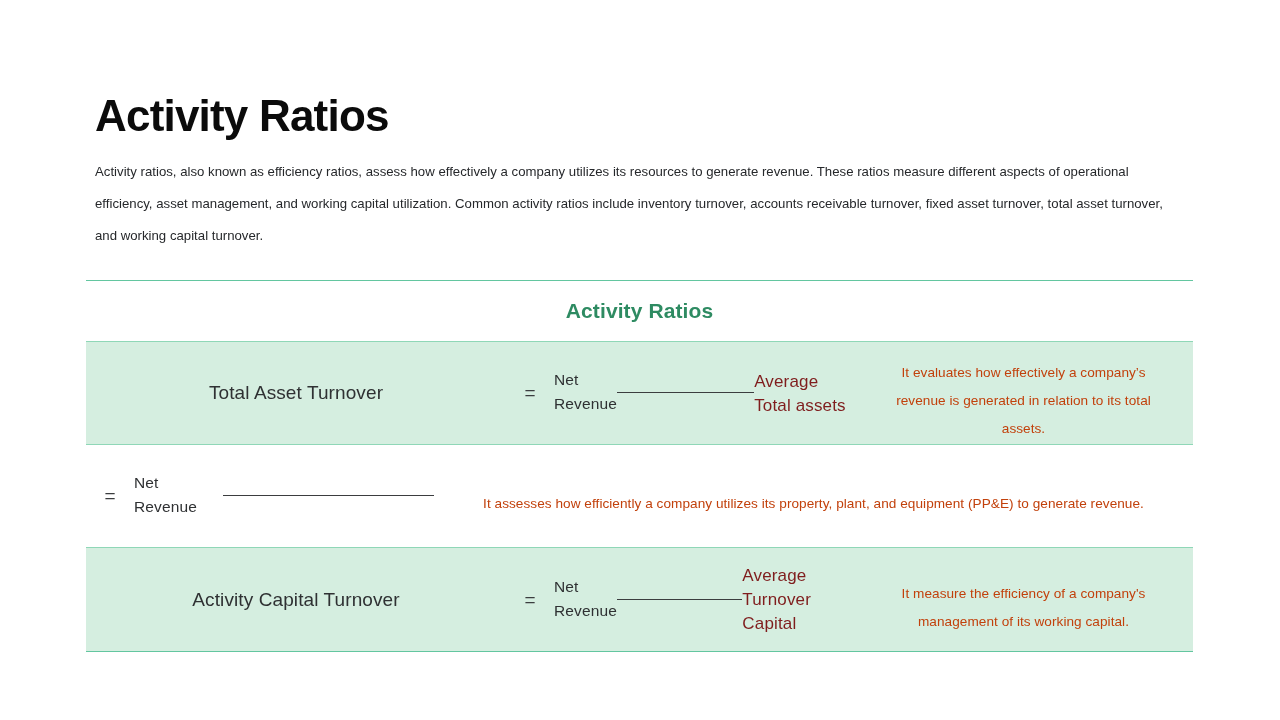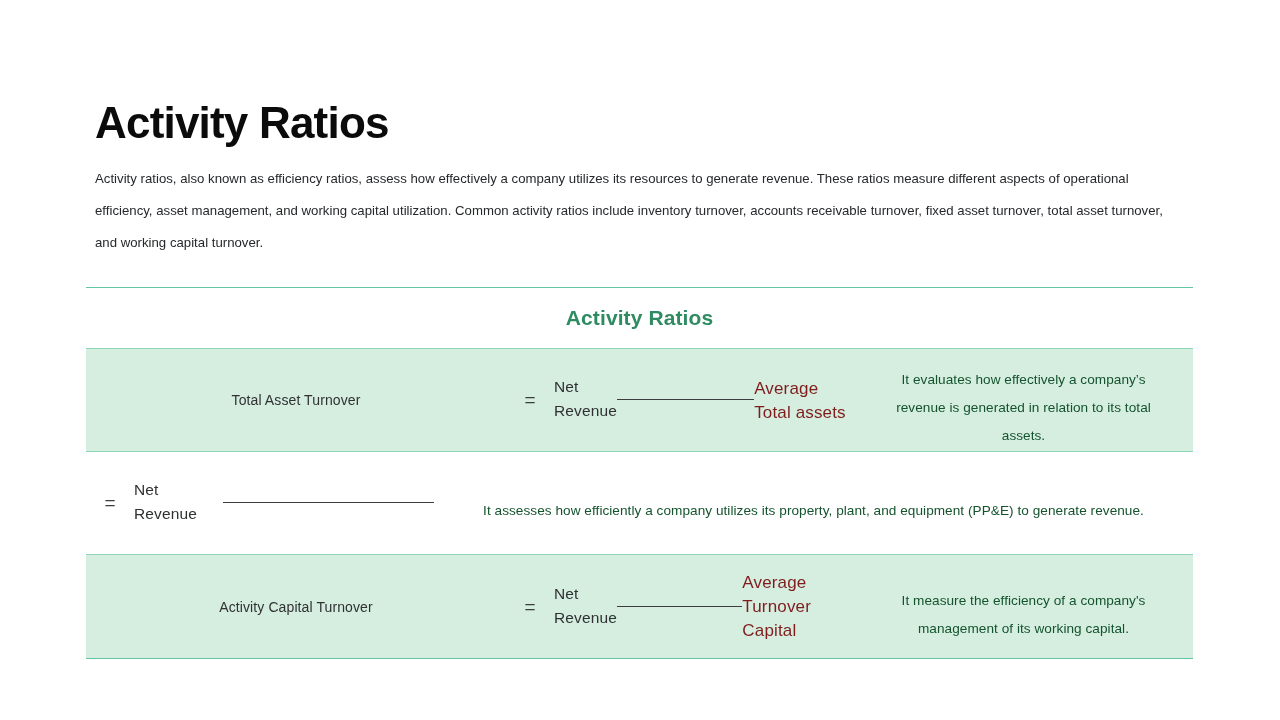--- a/index.html
+++ b/index.html
@@ -11,21 +11,21 @@
     height: 720px;
     background: #ffffff;
     font-family: "Liberation Sans", sans-serif;
     overflow: hidden;
     position: relative;
   }
 
   .slide {
     position: absolute;
     left: 0;
-    top: 15px;
+    top: 8px;
     width: 1280px;
     height: 636px;
     background: #ffffff;
     border-radius: 7px;
   }
 
   
   .page-title {
     position: absolute;
     left: 95px;
@@ -94,21 +94,21 @@
     background: #ffffff;
   }
   .row.rule-below {
     border-bottom: 1.3px solid #8fd7b7;
   }
 
   .cell-name {
     width: 420px;
     flex: 0 0 420px;
     text-align: center;
-    font-size: 14px;
+    font-size: 19px;
     color: #2f3133;
     letter-spacing: 0.1px;
     padding: 0 14px;
     box-sizing: border-box;
   }
 
   .cell-equals {
     width: 48px;
     flex: 0 0 48px;
     text-align: center;
@@ -143,21 +143,21 @@
     color: #7f1d1d;
     line-height: 24px;
     letter-spacing: 0.15px;
     padding-top: 1px;
   }
 
   .cell-desc {
     flex: 1 1 auto;
     text-align: center;
     font-size: 13.6px;
-    color: #14532d;
+    color: #c2410c;
     line-height: 28px;
     letter-spacing: 0.05px;
     padding: 0 26px;
     box-sizing: border-box;
     margin-top: 16px;
   }
 </style>
 </head>
 <body>
 

